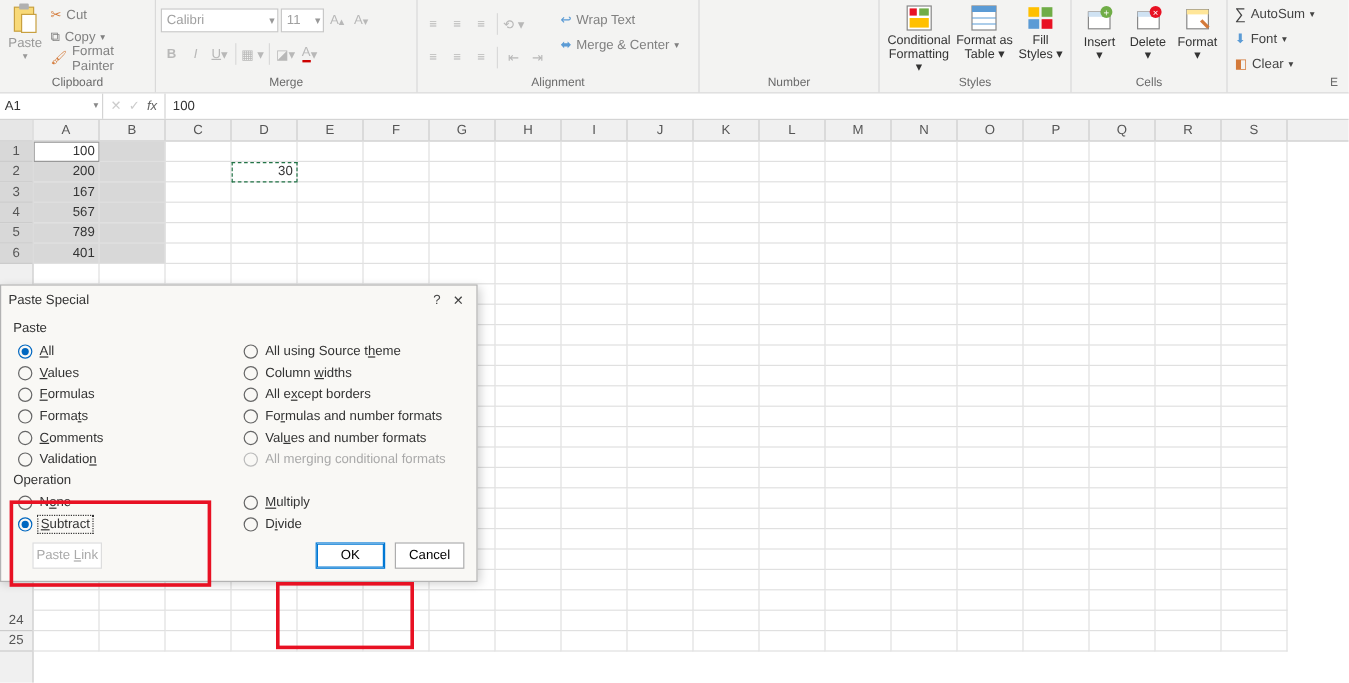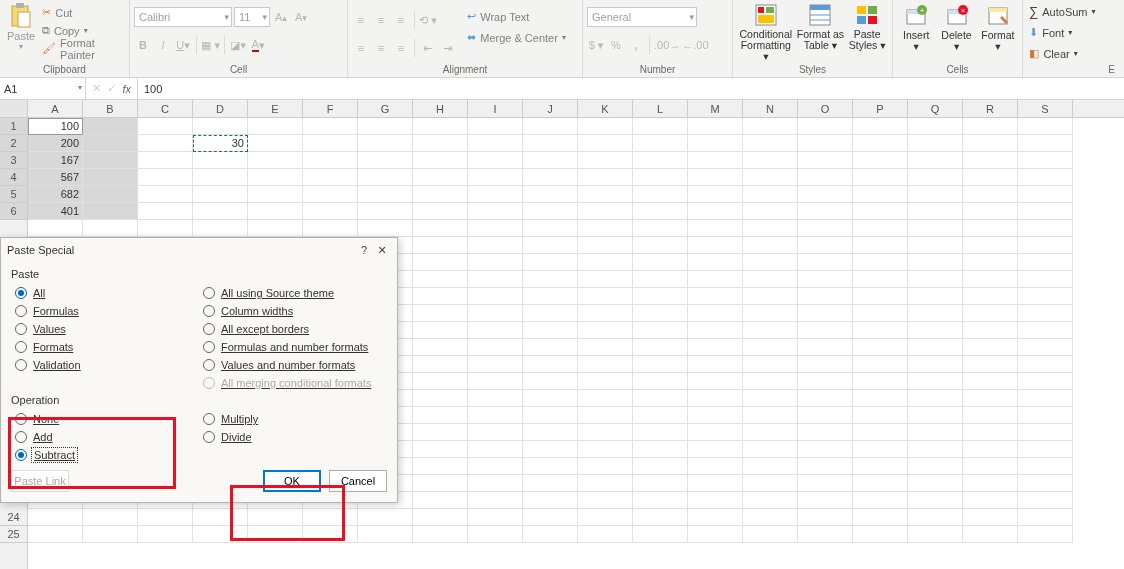--- a/index.html
+++ b/index.html
@@ -50,21 +50,21 @@
 .marching { outline: 1.5px dashed #217346; outline-offset: -1px; background:#fff !important; }
 
 
 .dialog { position:absolute; left:0; top:237px; width:398px; background:#f9f8f5; border:1px solid #b3b3b3; box-shadow: 2px 2px 8px rgba(0,0,0,0.2); font-size:11px; }
 .dtitle { display:flex; align-items:center; height:24px; padding:0 6px; }
 .dtitle .t { flex:1; font-size:11px; }
 .dtitle .hc { width:18px; text-align:center; color:#444; }
 .dbody { padding:4px 10px 10px; }
 .dsect { font-size:11px; color:#333; margin:2px 0 4px; }
 .twocol { display:flex; }
-.colradio { flex:1;text-decoration:underline; }
+.colradio { flex:1; }
 .rrow { display:flex; align-items:center; gap:6px; height:18px; font-size:11px; padding-left:4px; }
 .radio { width:12px; height:12px; border:1px solid #666; border-radius:50%; display:inline-flex; align-items:center; justify-content:center; }
 .radio.on { border-color:#0067c0; }
 .radio.on::after { content:''; width:6px; height:6px; background:#0067c0; border-radius:50%; }
 .radio.dis { border-color:#bbb; }
 .cbox { width:12px; height:12px; border:1px solid #666; display:inline-block; }
 .rrow.dis { color:#aaa; }
 .focushint { outline:1px dotted #333; outline-offset:1px; padding:0 1px; }
 .dlgbtn { border:1px solid #adadad; background:#fff; height:22px; min-width:58px; font-size:11px; }
 .dlgbtn.def { border:1px solid #0078d4; box-shadow: inset 0 0 0 1px #0078d4; }
@@ -134,21 +134,21 @@
             </span>
         <span class="btnfaint"><u>U</u> ▾</span>
         <span class="sep"></span>
         <span class="btnfaint">▦ ▾</span>
         <span class="sep"></span>
         <span class="btnfaint"><span>◪</span> ▾</span>
         <span class="btnfaint"><span style="border-bottom:2px solid #c00;">A</span> ▾</span>
       </div>
     </div>
       </div>
-    <div class="rgroup-label">Cell</div>
+    <div class="rgroup-label">Merge</div>
   </div>
 
   <div class="rgroup" style="width:235px;">
     <div class="rgroup-tools">
         <div class="fontcol" style="flex-direction:row;gap:8px;">
       <div class="fontcol">
         <div class="align-row1">
           <span class="btnfaint">≡</span>
           <span class="btnfaint">≡</span>
           <span class="btnfaint">≡</span>
@@ -174,39 +174,20 @@
               <span>Merge &amp; Center</span>
               <span style="font-size:8px;">▾</span>
             </div>
       </div>
     </div>
       </div>
     <div class="rgroup-label">Alignment</div>
   </div>
 
   <div class="rgroup" style="width:150px;">
-    <div class="rgroup-tools">
-        <div class="fontcol">
-      <div class="num-row1">
-        <div class="ddl" style="width:110px;">
-              <span>General</span>
-            </div>
-      </div>
-      <div class="num-row2">
-        <span class="btnfaint">$ ▾</span>
-        <span class="btnfaint">%</span>
-        <span class="btnfaint">
-              <b>,</b>
-            </span>
-        <span class="sep"></span>
-        <span class="btnfaint">.00→</span>
-        <span class="btnfaint">←.00</span>
-      </div>
-    </div>
-      </div>
     <div class="rgroup-label">Number</div>
   </div>
 
   <div class="rgroup" style="width:160px;">
     <div class="rgroup-tools">
       <div class="bigbtn" style="width:58px;">
         <svg width="24" height="24">
             <rect x="2" y="2" width="20" height="20" fill="#fff" stroke="#888"></rect>
             <rect x="4" y="4" width="6" height="6" fill="#e81123"></rect>
             <rect x="12" y="4" width="8" height="6" fill="#70ad47"></rect>
@@ -223,21 +204,21 @@
           </svg>
         <div class="lbl"><span>Format as Table</span> ▾</div>
       </div>
       <div class="bigbtn" style="width:42px;">
         <svg width="24" height="24">
             <rect x="2" y="3" width="9" height="8" fill="#ffc000"></rect>
             <rect x="13" y="3" width="9" height="8" fill="#70ad47"></rect>
             <rect x="2" y="13" width="9" height="8" fill="#5b9bd5"></rect>
             <rect x="13" y="13" width="9" height="8" fill="#e81123"></rect>
           </svg>
-        <div class="lbl"><span>Paste Styles</span> ▾</div>
+        <div class="lbl"><span>Fill Styles</span> ▾</div>
       </div>
     </div>
     <div class="rgroup-label">Styles</div>
   </div>
 
   <div class="rgroup" style="width:130px;">
     <div class="rgroup-tools">
       <div class="bigbtn" style="width:40px;">
         <svg width="24" height="24">
             <rect x="3" y="6" width="18" height="14" fill="#fff" stroke="#888"></rect>
@@ -436,21 +417,21 @@
           <div class="cell" style="width: 55px;"></div>
           <div class="cell" style="width: 55px;"></div>
           <div class="cell" style="width: 55px;"></div>
           <div class="cell" style="width: 55px;"></div>
           <div class="cell" style="width: 55px;"></div>
           <div class="cell" style="width: 55px;"></div>
           <div class="cell" style="width: 55px;"></div>
           <div class="cell" style="width: 55px;"></div>
         </div>
         <div class="cellrow">
-          <div class="cell selA" style="width: 55px;">682</div>
+          <div class="cell selA" style="width: 55px;">789</div>
           <div class="cell selA" style="width: 55px;"></div>
           <div class="cell" style="width: 55px;"></div>
           <div class="cell" style="width: 55px;"></div>
           <div class="cell" style="width: 55px;"></div>
           <div class="cell" style="width: 55px;"></div>
           <div class="cell" style="width: 55px;"></div>
           <div class="cell" style="width: 55px;"></div>
           <div class="cell" style="width: 55px;"></div>
           <div class="cell" style="width: 55px;"></div>
           <div class="cell" style="width: 55px;"></div>
@@ -896,29 +877,33 @@
   <div class="dbody">
     <div class="dsect">Paste</div>
     <div class="twocol">
       <div class="colradio">
         <div class="rrow">
             <span class="radio on"></span>
             <span><u>A</u>ll</span>
           </div>
         <div class="rrow">
             <span class="radio"></span>
+            <span><u>V</u>alues</span>
+          </div>
+        <div class="rrow">
+            <span class="radio"></span>
             <span><u>F</u>ormulas</span>
           </div>
         <div class="rrow">
             <span class="radio"></span>
-            <span><u>V</u>alues</span>
-          </div>
-        <div class="rrow">
-            <span class="radio"></span>
             <span>Forma<u>t</u>s</span>
+          </div>
+        <div class="rrow">
+            <span class="radio"></span>
+            <span><u>C</u>omments</span>
           </div>
         <div class="rrow">
             <span class="radio"></span>
             <span>Validatio<u>n</u></span>
           </div>
       </div>
       <div class="colradio">
         <div class="rrow">
             <span class="radio"></span>
             <span>All using Source t<u>h</u>eme</span>
@@ -946,41 +931,37 @@
       </div>
     </div>
     <div class="dsect">Operation</div>
     <div class="twocol">
       <div class="colradio">
         <div class="rrow">
             <span class="radio"></span>
             <span>N<u>o</u>ne</span>
           </div>
         <div class="rrow">
-            <span class="radio"></span>
-            <span>A<u>d</u>d</span>
-          </div>
-        <div class="rrow">
             <span class="radio on"></span>
             <span class="focushint"><u>S</u>ubtract</span>
           </div>
       </div>
       <div class="colradio">
         <div class="rrow">
             <span class="radio"></span>
             <span><u>M</u>ultiply</span>
           </div>
         <div class="rrow">
             <span class="radio"></span>
             <span>D<u>i</u>vide</span>
           </div>
       </div>
     </div>
     <div class="btnrow">
-      <button class="dlgbtn dis" style="position:absolute;left:10px;"><span>Paste <u>L</u>ink</span></button>
+      <button class="dlgbtn dis" style="position:absolute;left:26px;"><span>Paste <u>L</u>ink</span></button>
       <button class="dlgbtn def">OK</button>
       <button class="dlgbtn">Cancel</button>
     </div>
   </div>
 
   <div class="redbox" style="left:7px; top:179px; width:168px; height:72px;"></div>
   <div class="redbox" style="left:229px; top:247px; width:115px; height:56px;"></div>
 </div>
 
 </body></html>

